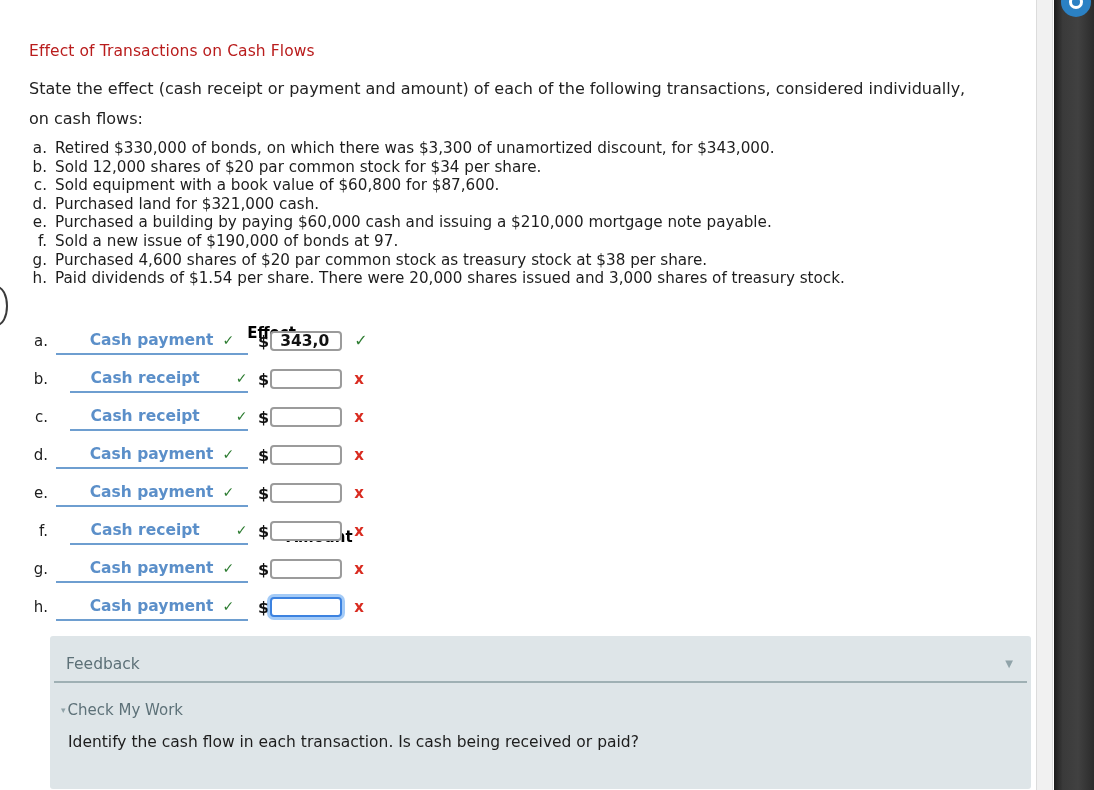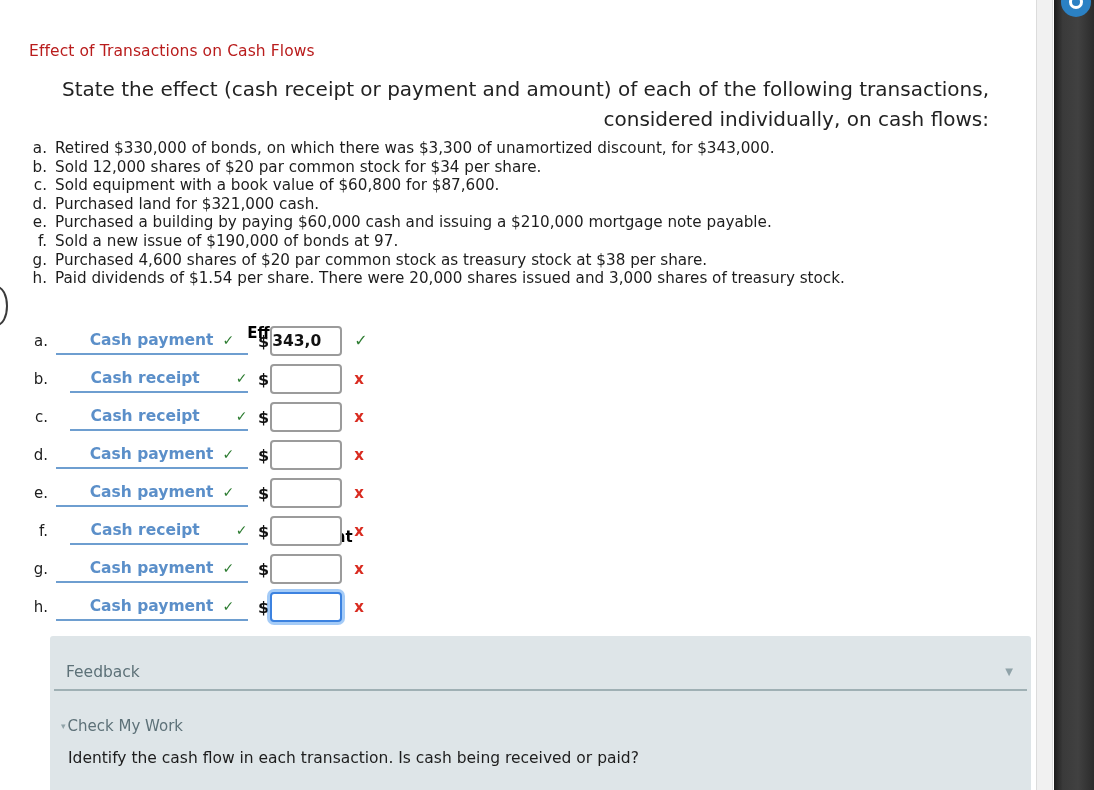--- a/index.html
+++ b/index.html
@@ -76,24 +76,23 @@
     left: 29px; top: 42px;
     font-size: 15.5px;
     color: #b91c1c;
     letter-spacing: 0.1px;
   }
 
   .intro {
     position: absolute;
     left: 29px; top: 74px;
     width: 960px;
-    font-size: 20px;
+    font-size: 16px;
     color: #222222;
     line-height: 30px;
-    text-align: right;
   }
 
   ol.tx-list {
     position: absolute;
     left: 29px; top: 139px;
     margin: 0; padding: 0;
     list-style: none;
     width: 990px;
   }
   ol.tx-list li {
@@ -167,27 +166,27 @@
     font-weight: bold;
     line-height: 1;
   }
   .dollar {
     font-size: 16px;
     font-weight: bold;
     color: #111111;
     margin: 0 1px 0 10px;
   }
   .amount-box {
-    width: 72px; height: 30px;
+    width: 72px; height: 20px;
     border: 2px solid #9b9b9b;
     border-radius: 4px;
     background: #ffffff;
     display: flex;
     align-items: center;
-    padding: 0 0;
+    padding: 0 8px;
     overflow: hidden;
   }
   .amount-box.focused {
     border: 2px solid #3c82e0;
     box-shadow: 0 0 0 3px rgba(90,160,240,0.55);
   }
   .amount-box .val {
     font-size: 15.5px;
     font-weight: bold;
     color: #111111;
@@ -210,21 +209,21 @@
     background: #dee5e8;
     border-radius: 3px;
     padding: 0;
   }
   .fb-head {
     display: flex;
     align-items: center;
     justify-content: space-between;
     padding: 11px 14px 8px 12px;
     border-bottom: 2px solid #9fb0b4;
-    margin: 16px 4px;
+    margin: 8px 4px;
     cursor: pointer;
   }
   .fb-title {
     font-size: 15.5px;
     color: #5d7178;
   }
   .fb-caret {
     color: #90a3a9;
     font-size: 10px;
     line-height: 1;

